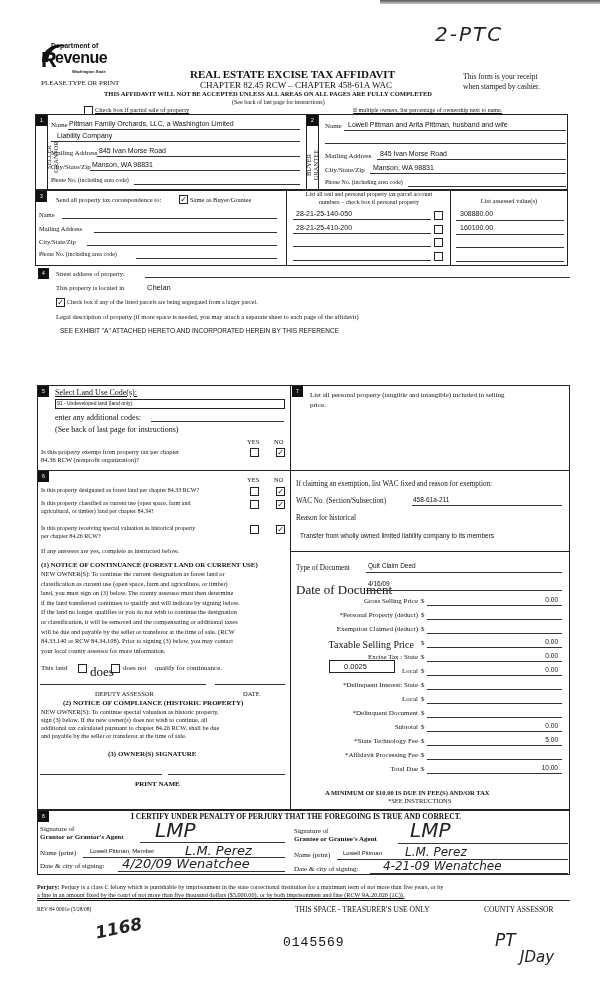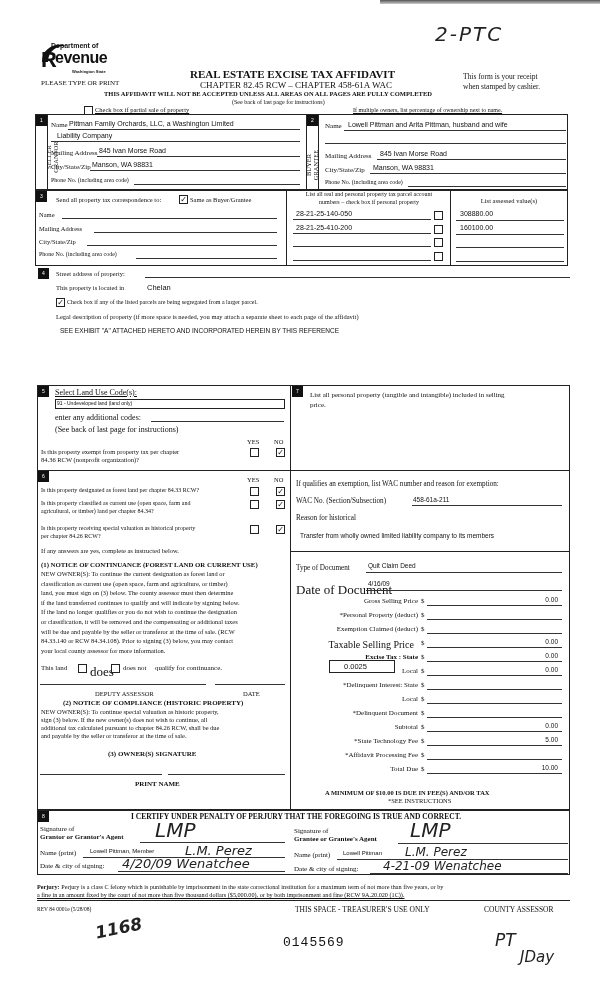--- a/index.html
+++ b/index.html
@@ -209,21 +209,21 @@
   </div>
 <div class="lbl serif" style="left:108px;top:750px;font-size:7px;font-weight:bold;">(3)  OWNER(S) SIGNATURE</div>
 <div class="line" style="left:40px;top:774px;width:122px;"></div>
 <div class="line" style="left:168px;top:774px;width:117px;"></div>
 <div class="lbl serif" style="left:135px;top:780px;font-size:7px;font-weight:bold;">PRINT NAME</div>
 
 <div class="badge" style="left:292px;top:386px;">7</div>
 <div class="lbl serif" style="left:310px;top:391px;font-size:7px;">List all  personal property (tangible and intangible) included in selling</div>
 <div class="lbl serif" style="left:310px;top:401px;font-size:7px;">price.</div>
 <div class="hline" style="left:290px;top:470px;width:280px;"></div>
-<div class="lbl serif" style="left:296px;top:480px;font-size:7.2px;">If qualifies an exemption, list WAC number and reason for exemption:</div>
+<div class="lbl serif" style="left:296px;top:480px;font-size:7.2px;">If claiming an exemption, list WAC fixed and reason for exemption:</div>
 <div class="lbl serif" style="left:296px;top:497px;font-size:7.2px;">WAC No. (Section/Subsection)</div>
 <div class="val" style="left:413px;top:496px;font-size:6.5px;">458-61a-211</div>
 <div class="line" style="left:412px;top:505px;width:150px;"></div>
 <div class="lbl serif" style="left:296px;top:514px;font-size:7.2px;">Reason for historical</div>
 <div class="val" style="left:300px;top:532px;font-size:6.5px;">Transfer from wholly owned limited liability company to its members</div>
 <div class="hline" style="left:290px;top:551px;width:280px;"></div>
 <div class="lbl serif" style="left:296px;top:564px;font-size:7.2px;">Type of Document</div>
 <div class="val" style="left:368px;top:562px;font-size:6.5px;">Quit Claim Deed</div>
 <div class="line" style="left:366px;top:572px;width:196px;"></div>
 <div class="lbl serif" style="left:296px;top:582px;font-size:13px;">Date of Document</div>
@@ -241,21 +241,21 @@
     <div class="val rtext" style="left:430px;width:128px;top:610px;font-size:6.5px;"></div>
     <div class="line" style="left:427px;top:619px;width:135px;"></div>
     <div class="lbl serif rtext" style="left:300px;width:118px;top:625px;font-size:7px;">Exemption Claimed (deduct)</div>
     <div class="lbl serif" style="left:421px;top:625px;font-size:7px;">$</div>
     <div class="val rtext" style="left:430px;width:128px;top:624px;font-size:6.5px;"></div>
     <div class="line" style="left:427px;top:633px;width:135px;"></div>
     <div class="lbl serif rtext" style="left:296px;width:118px;top:639px;font-size:10px;">Taxable Selling Price</div>
     <div class="lbl serif" style="left:421px;top:639px;font-size:7px;">$</div>
     <div class="val rtext" style="left:430px;width:128px;top:638px;font-size:6.5px;">0.00</div>
     <div class="line" style="left:427px;top:647px;width:135px;"></div>
-    <div class="lbl serif rtext" style="left:300px;width:118px;top:653px;font-size:7px;font-weight:bold;">Excise Tax : State</div>
+    <div class="lbl serif rtext" style="left:300px;width:118px;top:653px;font-size:7px;">Excise Tax : State</div>
     <div class="lbl serif" style="left:421px;top:653px;font-size:7px;">$</div>
     <div class="val rtext" style="left:430px;width:128px;top:652px;font-size:6.5px;">0.00</div>
     <div class="line" style="left:427px;top:661px;width:135px;"></div>
     <div class="lbl serif rtext" style="left:300px;width:118px;top:667px;font-size:7px;">Local</div>
     <div class="lbl serif" style="left:421px;top:667px;font-size:7px;">$</div>
     <div class="val rtext" style="left:430px;width:128px;top:666px;font-size:6.5px;">0.00</div>
     <div class="line" style="left:427px;top:675px;width:135px;"></div>
     <div class="lbl serif rtext" style="left:300px;width:118px;top:681px;font-size:7px;">*Delinquent Interest: State</div>
     <div class="lbl serif" style="left:421px;top:681px;font-size:7px;">$</div>
     <div class="val rtext" style="left:430px;width:128px;top:680px;font-size:6.5px;"></div>

